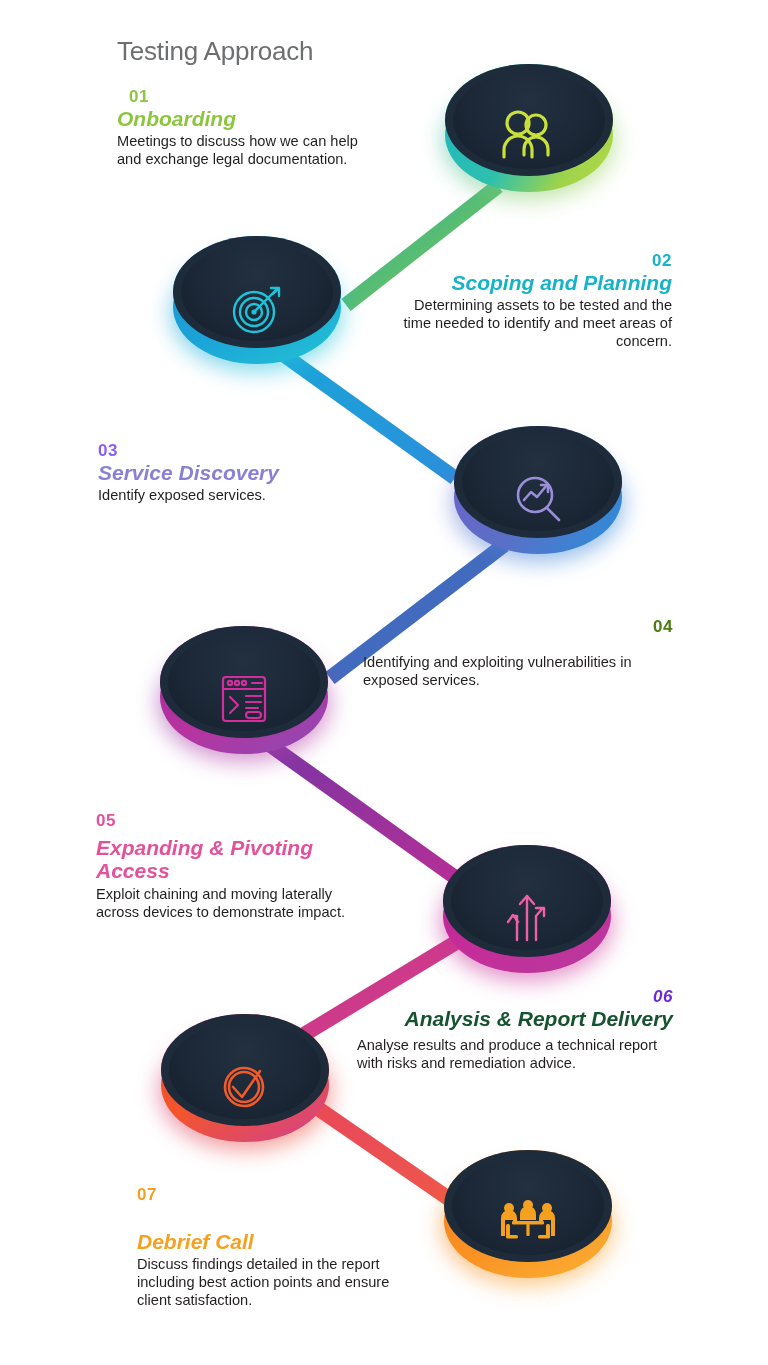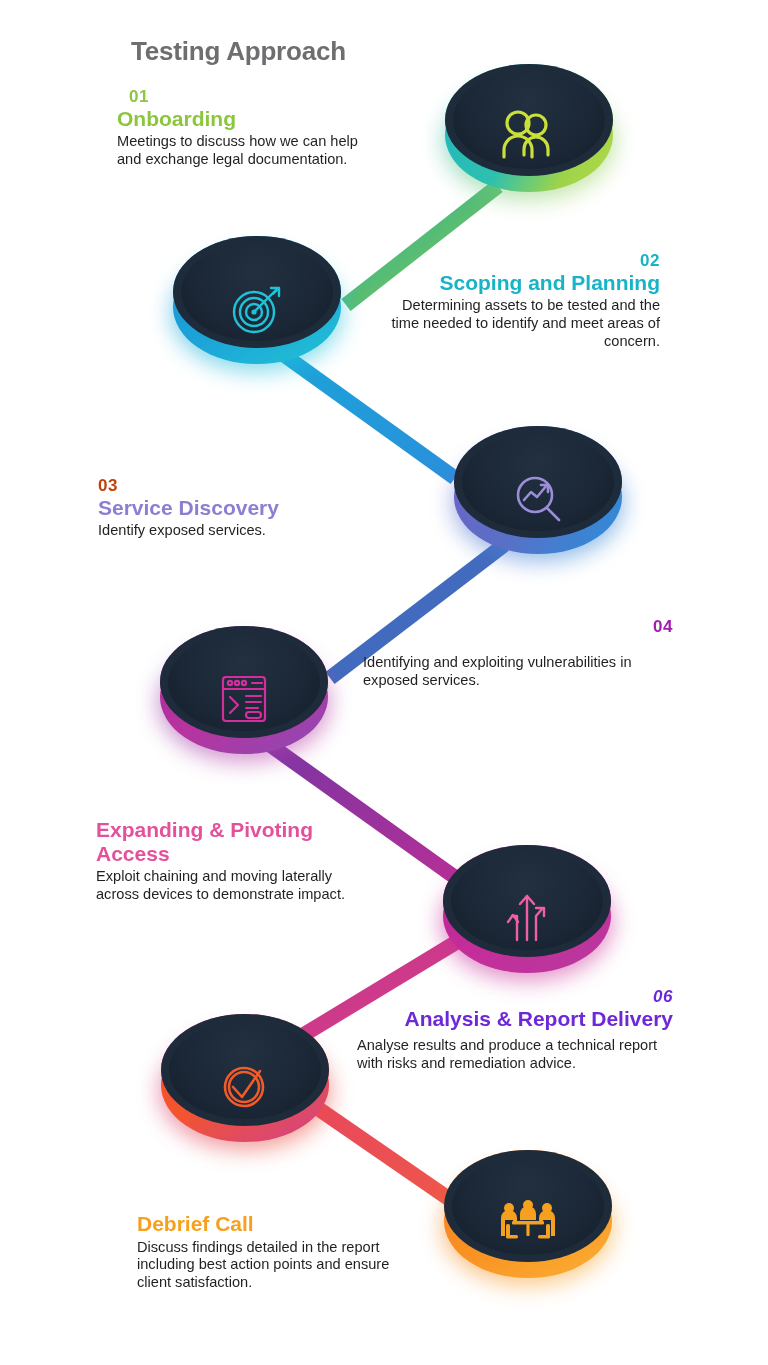--- a/index.html
+++ b/index.html
@@ -9,23 +9,23 @@
     background:#ffffff;
     font-family:"Liberation Sans", sans-serif;
     position:relative;
     overflow:hidden;
   }
   #stage { position:absolute; inset:0; width:768px; height:1365px; }
 
   
   .page-title {
     position:absolute;
-    left:131px; top:36px;
+    left:117px; top:36px;
     font-size:26px;
-    font-weight:bold;
+    font-weight:normal;
     color:#6d6e70;
     letter-spacing:-0.2px;
   }
 
   
   #connectors { position:absolute; left:0; top:0; width:768px; height:1365px; }
 
   
   .step-text { position:absolute; }
   .step-num {
@@ -33,20 +33,21 @@
     font-weight:bold;
     line-height:1.05;
     font-family:"Liberation Sans", sans-serif;
     letter-spacing:0.5px;
   }
   .step-title {
     font-size:21px;
     font-weight:bold;
     line-height:1.12;
     margin-top:1px;
+    font-style:italic;
   }
   .step-desc {
     font-size:14.6px;
     line-height:1.23;
     color:#231f20;
     margin-top:3px;
   }
   .align-right { text-align:right; }
   .align-left  { text-align:left; }
 
@@ -162,21 +163,21 @@
     <div class="icon">
       <svg viewBox="0 0 70 60" fill="none" stroke="#c9e03a" stroke-width="3.2" stroke-linecap="round" stroke-linejoin="round">
         <circle cx="42" cy="18" r="10"></circle>
         <path d="M30 48 v-6 a12 12 0 0 1 24 0 v6"></path>
         <circle cx="24" cy="16" r="11"></circle>
         <path d="M10 50 v-7 a14 14 0 0 1 28 0 v7"></path>
       </svg>
     </div>
   </div>
 
-  <div class="step-text align-right" style="left:378px; top:252px; width:282px;">
+  <div class="step-text align-right" style="left:390px; top:252px; width:282px;">
     <div class="step-num" style="color:#17b3c6;">02</div>
     <div class="step-title" style="color:#17b3c6;">Scoping and Planning</div>
     <div class="step-desc">Determining assets to be tested and the time needed to identify and meet areas of concern.</div>
   </div>
 
   <div class="disc" style="left:163px; top:234px;">
     <div class="glow" style="background:linear-gradient(140deg,#1b9ad6,#2ad0e0);"></div>
     <div class="side" style="background:linear-gradient(150deg,#1b92d4 0%,#1ba4d8 50%,#23c2d4 100%);"></div>
     <div class="rim" style="background:linear-gradient(150deg,#1b8fd2 0%,#1ea8da 50%,#24c3d6 100%);"></div>
     <div class="top">
@@ -189,21 +190,21 @@
         <circle cx="32" cy="33" r="8"></circle>
         <circle cx="32" cy="33" r="2.6" fill="#1fc2d6" stroke="none"></circle>
         <path d="M32 33 L56 9"></path>
         <path d="M49 9 h8 v8"></path>
         <path d="M51 15 l5 -5"></path>
       </svg>
     </div>
   </div>
 
   <div class="step-text align-left" style="left:98px; top:442px; width:280px;">
-    <div class="step-num" style="color:#c2410c;margin-top:35px;">03</div>
+    <div class="step-num" style="color:#8b5cf6;">03</div>
     <div class="step-title" style="color:#8b7fd4;">Service Discovery</div>
     <div class="step-desc">Identify exposed services.</div>
   </div>
 
   <div class="disc" style="left:444px; top:424px;">
     <div class="glow" style="background:linear-gradient(140deg,#7b6fcf,#2a8fdb);"></div>
     <div class="side" style="background:linear-gradient(120deg,#6f62c8 0%,#5a6fc6 45%,#2a8fdb 100%);"></div>
     <div class="rim" style="background:linear-gradient(125deg,#7468cc 0%,#4f73c9 50%,#2a8fdb 100%);"></div>
     <div class="top">
       <div class="inner"></div>
@@ -212,21 +213,21 @@
       <svg viewBox="0 0 70 60" fill="none" stroke="#9a8ed8" stroke-width="2.6" stroke-linecap="round" stroke-linejoin="round">
         <circle cx="32" cy="26" r="17"></circle>
         <path d="M44 39 L56 51"></path>
         <path d="M21 31 l7 -8 l6 5 l10 -12"></path>
         <path d="M38 16 h7 v7"></path>
       </svg>
     </div>
   </div>
 
   <div class="step-text" style="left:345px; top:618px; width:328px;">
-    <div class="step-num align-right" style="color:#a21caf;">04</div>
+    <div class="step-num align-right" style="color:#4d7c0f;">04</div>
     <div class="step-desc align-left" style="margin-top:18px; padding-left:18px;">Identifying and exploiting vulnerabilities in exposed services.</div>
   </div>
 
   <div class="disc" style="left:150px; top:624px;">
     <div class="glow" style="background:linear-gradient(140deg,#8b3fa8,#c43fa8);"></div>
     <div class="side" style="background:linear-gradient(150deg,#a32b9c 0%,#b8339f 50%,#8a4bb5 100%);"></div>
     <div class="rim" style="background:linear-gradient(130deg,#8b3fa8 0%,#a93aa3 50%,#c43fa8 100%);"></div>
     <div class="top">
       <div class="inner"></div>
     </div>
@@ -239,20 +240,21 @@
         <circle cx="35" cy="14" r="2.1"></circle>
         <path d="M43 14 h10"></path>
         <path d="M21 28 l8 8 l-8 8"></path>
         <path d="M37 27 h15 M37 33 h15 M37 39 h12"></path>
         <rect x="37" y="43" width="15" height="6" rx="3"></rect>
       </svg>
     </div>
   </div>
 
   <div class="step-text align-left" style="left:96px; top:812px; width:268px;">
+    <div class="step-num" style="color:#e3519b;">05</div>
     <div class="step-title" style="color:#e3519b; margin-top:6px;">Expanding &amp; Pivoting Access</div>
     <div class="step-desc">Exploit chaining and moving laterally across devices to demonstrate impact.</div>
   </div>
 
   <div class="disc" style="left:433px; top:843px;">
     <div class="glow" style="background:linear-gradient(140deg,#c0249a,#d43f9e);"></div>
     <div class="side" style="background:linear-gradient(150deg,#bb2196 0%,#c52d99 50%,#b73a9e 100%);"></div>
     <div class="rim" style="background:linear-gradient(140deg,#c0249a 0%,#c92f9c 55%,#d43f9e 100%);"></div>
     <div class="top">
       <div class="inner"></div>
@@ -264,41 +266,42 @@
         <path d="M25 52 V28 h-5"></path>
         <path d="M16 34 l5 -7 l5 7"></path>
         <path d="M44 52 V28 l6 -7"></path>
         <path d="M44 20 h8 v8"></path>
       </svg>
     </div>
   </div>
 
   <div class="step-text" style="left:345px; top:988px; width:328px;">
     <div class="step-num align-right" style="color:#6d28d9;font-style:italic;">06</div>
-    <div class="step-title align-right" style="color:#6d28d9;">Analysis &amp; Report Delivery</div>
+    <div class="step-title align-right" style="color:#14532d;">Analysis &amp; Report Delivery</div>
     <div class="step-desc align-left" style="margin-top:7px; padding-left:12px;">Analyse results and produce a technical report with risks and remediation advice.</div>
   </div>
 
   <div class="disc" style="left:151px; top:1012px;">
     <div class="glow" style="background:linear-gradient(140deg,#cf3b8f,#f4552c);"></div>
     <div class="side" style="background:linear-gradient(150deg,#f24d2b 0%,#f4552c 45%,#d0418f 100%);"></div>
     <div class="rim" style="background:linear-gradient(115deg,#cf3b8f 0%,#e0456a 45%,#f4552c 100%);"></div>
     <div class="top">
       <div class="inner"></div>
     </div>
     <div class="icon">
       <svg viewBox="0 0 70 60" fill="none" stroke="#f15a29" stroke-width="2.6" stroke-linecap="round" stroke-linejoin="round">
         <circle cx="34" cy="30" r="19"></circle>
         <circle cx="34" cy="30" r="15"></circle>
         <path d="M23 30 l9 10 l18 -26"></path>
       </svg>
     </div>
   </div>
 
   <div class="step-text align-left" style="left:137px; top:1186px; width:278px;">
+    <div class="step-num" style="color:#f5a01e;">07</div>
     <div class="step-title" style="color:#f5a01e;margin-top:26px;">Debrief Call</div>
     <div class="step-desc">Discuss findings detailed in the report including best action points and ensure client satisfaction.</div>
   </div>
 
   <div class="disc" style="left:434px; top:1148px;">
     <div class="glow" style="background:linear-gradient(140deg,#f47b20,#fbb034);"></div>
     <div class="side" style="background:linear-gradient(150deg,#f47b20 0%,#f99223 50%,#fbb034 100%);"></div>
     <div class="rim" style="background:linear-gradient(135deg,#f4751f 0%,#f99a27 55%,#fbb034 100%);"></div>
     <div class="top">
       <div class="inner"></div>

